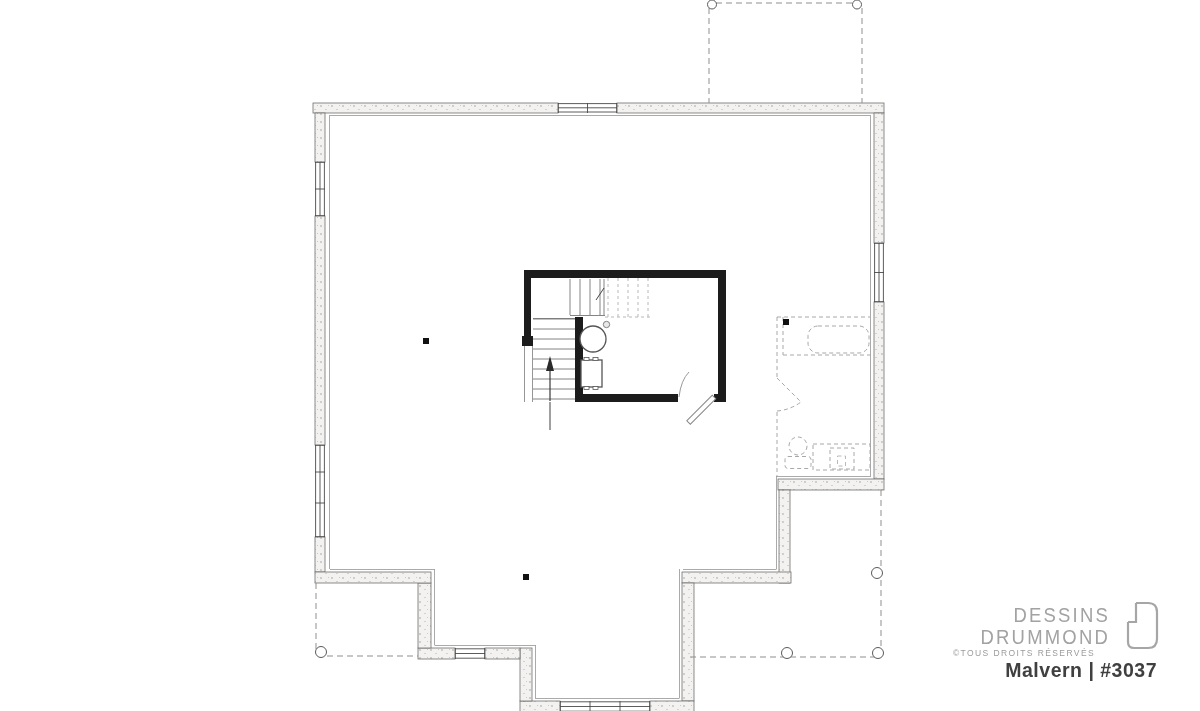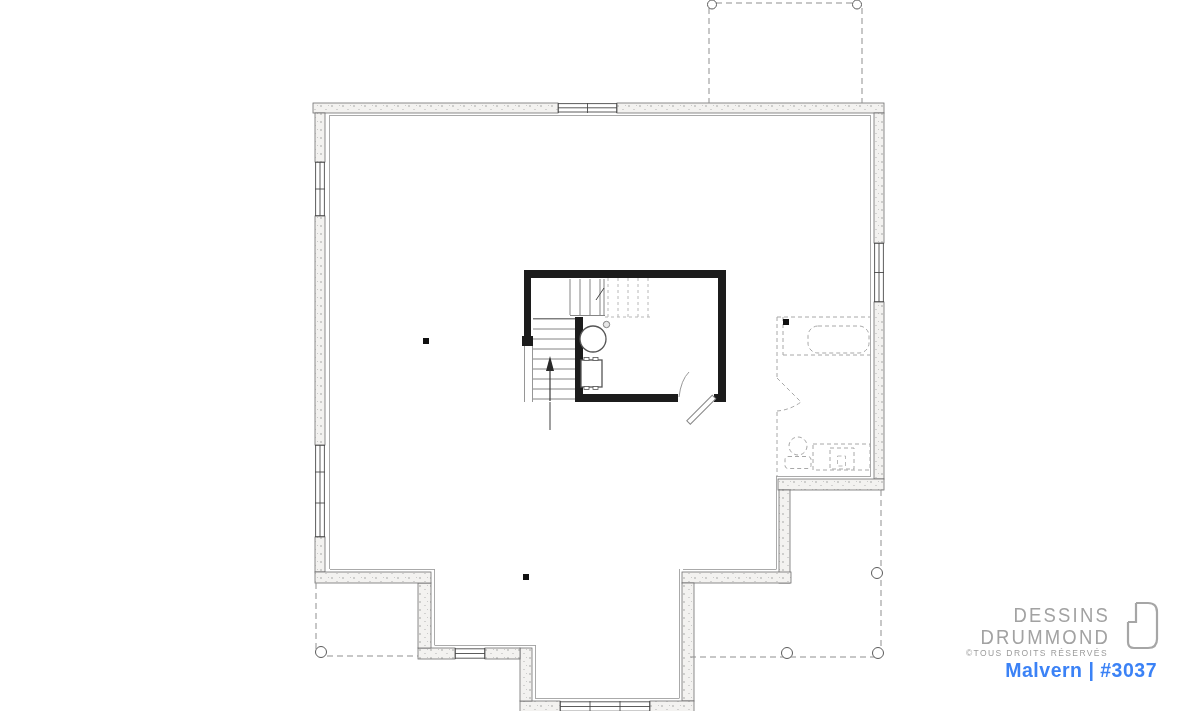--- a/index.html
+++ b/index.html
@@ -2,23 +2,23 @@
 <html><head>
 <meta charset="utf-8">
 <style>
   html,body{margin:0;padding:0;background:#fff;width:1200px;height:711px;overflow:hidden;
             font-family:"Liberation Sans", sans-serif;}
   .canvas{position:relative;width:1200px;height:701px;background:#fff;}
   svg.plan{position:absolute;left:0;top:0;}
   .brandline{position:absolute;left:940px;width:170px;text-align:right;color:#a2a2a2;
              font-size:21px;letter-spacing:2.5px;font-weight:500;line-height:21px;
              transform:scaleX(.88);transform-origin:100% 50%;white-space:nowrap;}
-  .copyright{position:absolute;left:940px;top:648px;width:168px;text-align:right;color:#9b9b9b;
+  .copyright{position:absolute;left:940px;top:648px;width:168px;text-align:center;color:#9b9b9b;
              font-size:8.5px;letter-spacing:1.4px;white-space:nowrap;}
-  .plantitle{position:absolute;left:940px;top:659px;width:217px;text-align:right;color:#3b82f6;
+  .plantitle{position:absolute;left:940px;top:659px;width:217px;text-align:right;color:#404040;
              font-size:19.5px;font-weight:bold;letter-spacing:.5px;white-space:nowrap;}
   .logomark{position:absolute;left:1119px;top:601px;}
 </style>
 </head>
 <body>
 
 <div class="canvas">
 
 <svg class="plan" width="1200" height="711" viewBox="0 0 1200 711">
   <defs>

